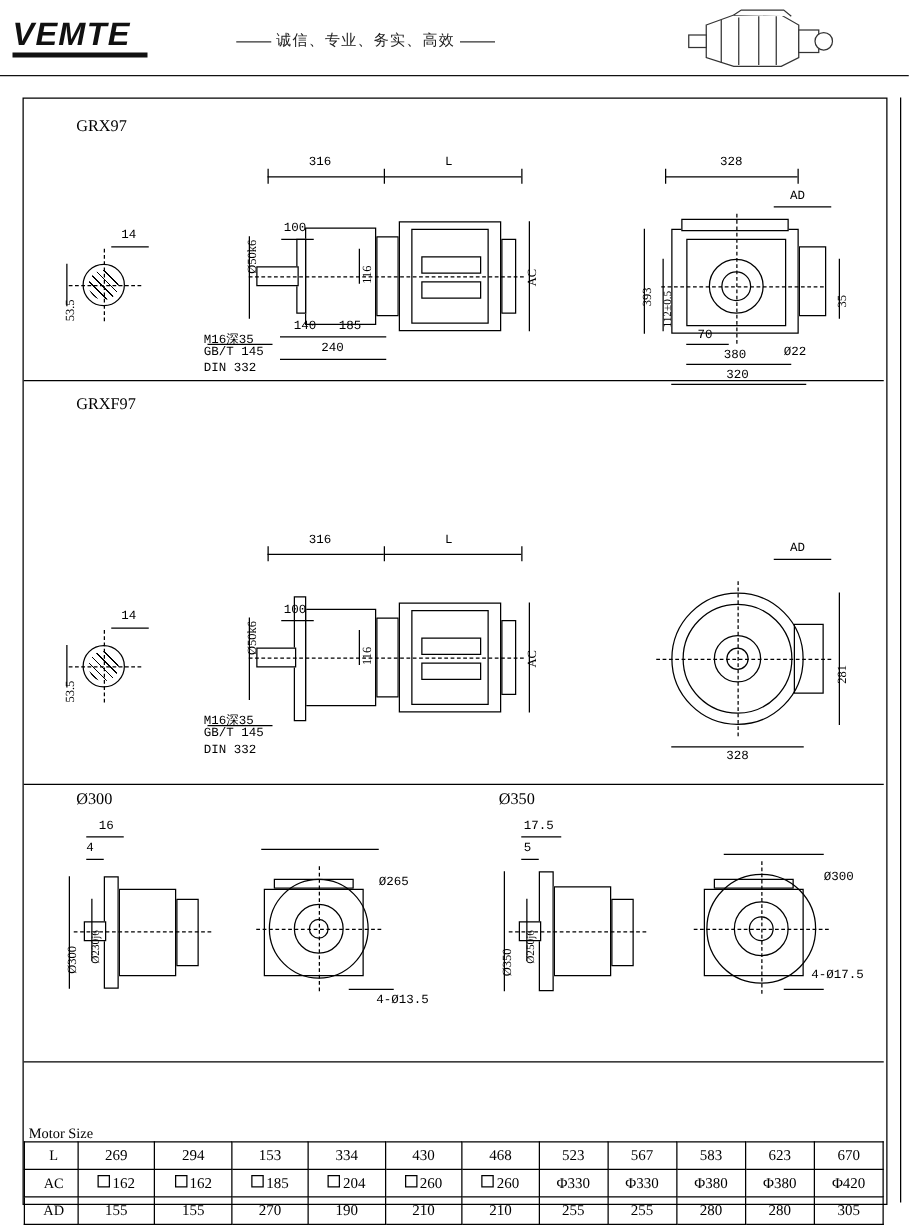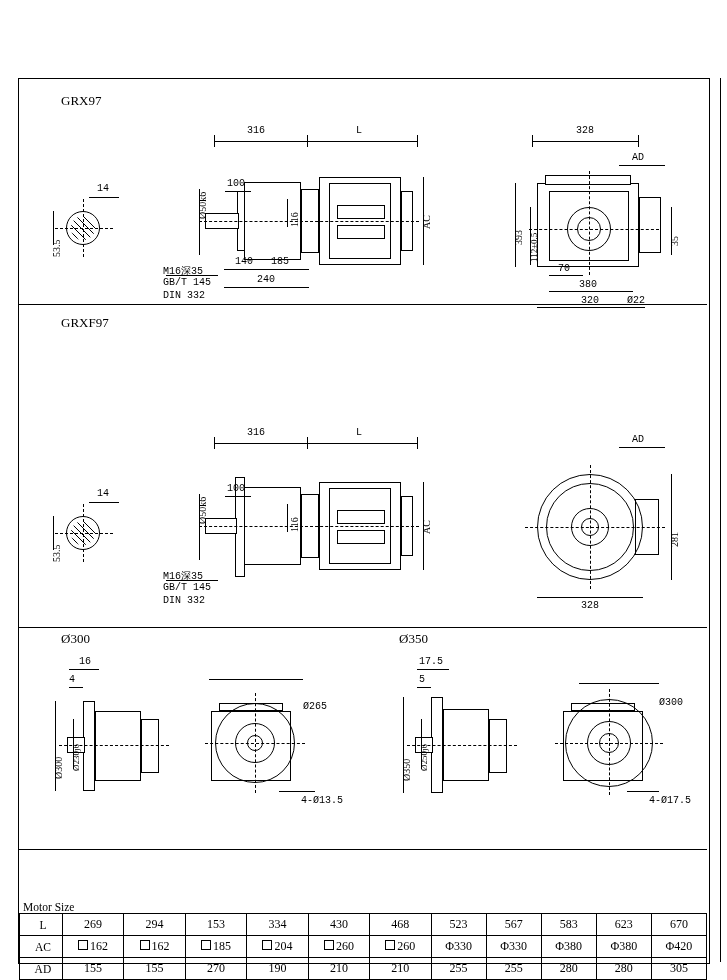--- a/index.html
+++ b/index.html
@@ -49,20 +49,38 @@
   .tbl .sq{display:inline-block;width:8px;height:8px;border:1px solid #000;margin-right:2px;vertical-align:0px;}
   .rowlabel{width:120px;}
 
   .right-edge{position:absolute;right:6px;top:78px;width:1px;height:884px;background:#000;}
 </style>
 </head>
 <body>
 
 <div class="page">
 
+  <div class="header">
+    <div class="logo">VEMTE</div>
+    <div class="logo-bar"></div>
+    <div class="slogan">
+      <span class="ln"></span><span>诚信、专业、务实、高效</span><span class="ln"></span>
+    </div>
+    <svg class="gearbox" viewBox="0 0 120 52">
+      <g fill="#fff" stroke="#333" stroke-width="1">
+        <path d="M18 14 L40 6 L78 6 L92 14 L92 40 L78 47 L40 47 L18 40 Z"></path>
+        <path d="M30 10 L30 44 M44 8 L44 46 M60 7 L60 46 M74 7 L74 46"></path>
+        <rect x="92" y="18" width="16" height="18"></rect>
+        <circle cx="112" cy="27" r="7"></circle>
+        <rect x="4" y="22" width="14" height="10"></rect>
+        <path d="M40 6 L46 2 L80 2 L86 7"></path>
+      </g>
+    </svg>
+    <div class="header-rule"></div>
+  </div>
 
   <div class="frame">
 
     <div class="dl hline" style="left:0;top:225px;width:688px;"></div>
     <div class="dl hline" style="left:0;top:548px;width:688px;"></div>
     <div class="dl hline" style="left:0;top:770px;width:688px;"></div>
 
     <div class="sect-title" style="left:42px;top:14px;">GRX97</div>
 
     <div class="circ" style="left:47px;top:132px;width:34px;height:34px;"></div>
@@ -139,21 +157,21 @@
     <div class="vlbl9" style="left:510px;top:183px;">112±0.5</div>
     <div class="dl vline" style="left:652px;top:128px;height:48px;"></div>
     <div class="vlbl" style="left:650px;top:167px;">35</div>
 
     <div class="dl hline" style="left:530px;top:196px;width:34px;"></div>
     <div class="lbl" style="left:539px;top:184px;">70</div>
     <div class="dl hline" style="left:530px;top:212px;width:84px;"></div>
     <div class="lbl" style="left:560px;top:200px;">380</div>
     <div class="dl hline" style="left:518px;top:228px;width:108px;"></div>
     <div class="lbl" style="left:562px;top:216px;">320</div>
-    <div class="lbl" style="left:608px;top:216px;">Ø22</div>
+    <div class="lbl" style="left:608px;top:198px;">Ø22</div>
 
     <div class="sect-title" style="left:42px;top:236px;">GRXF97</div>
 
     <div class="circ" style="left:47px;top:437px;width:34px;height:34px;"></div>
     <div class="circ hatch" style="left:52px;top:442px;width:24px;height:24px;border:none;border-radius:50%;"></div>
     <div class="dash" style="left:36px;top:454px;width:58px;"></div>
     <div class="dashv" style="left:64px;top:425px;height:58px;"></div>
     <div class="dl hline" style="left:70px;top:423px;width:30px;"></div>
     <div class="lbl" style="left:78px;top:409px;">14</div>
     <div class="dl vline" style="left:34px;top:437px;height:34px;"></div>
@@ -258,21 +276,21 @@
     <div class="boxg" style="left:544px;top:632px;width:80px;height:70px;"></div>
     <div class="boxg" style="left:552px;top:624px;width:64px;height:8px;"></div>
     <div class="circ" style="left:546px;top:620px;width:88px;height:88px;"></div>
     <div class="circ" style="left:568px;top:642px;width:44px;height:44px;"></div>
     <div class="circ" style="left:580px;top:654px;width:20px;height:20px;"></div>
     <div class="dash" style="left:536px;top:664px;width:108px;"></div>
     <div class="dashv" style="left:590px;top:610px;height:106px;"></div>
     <div class="dl hline" style="left:560px;top:604px;width:80px;"></div>
     <div class="lbl" style="left:640px;top:618px;">Ø300</div>
     <div class="dl hline" style="left:608px;top:712px;width:32px;"></div>
-    <div class="lbl" style="left:630px;top:716px;text-align:center;">4-Ø17.5</div>
+    <div class="lbl" style="left:630px;top:696px;text-align:center;">4-Ø17.5</div>
 
   </div>
 
   <table class="tbl">
     <tbody>
 
       <tr>
         <td class="head1" style="text-align:center">L</td>
         <td>269</td>
         <td>294</td>

